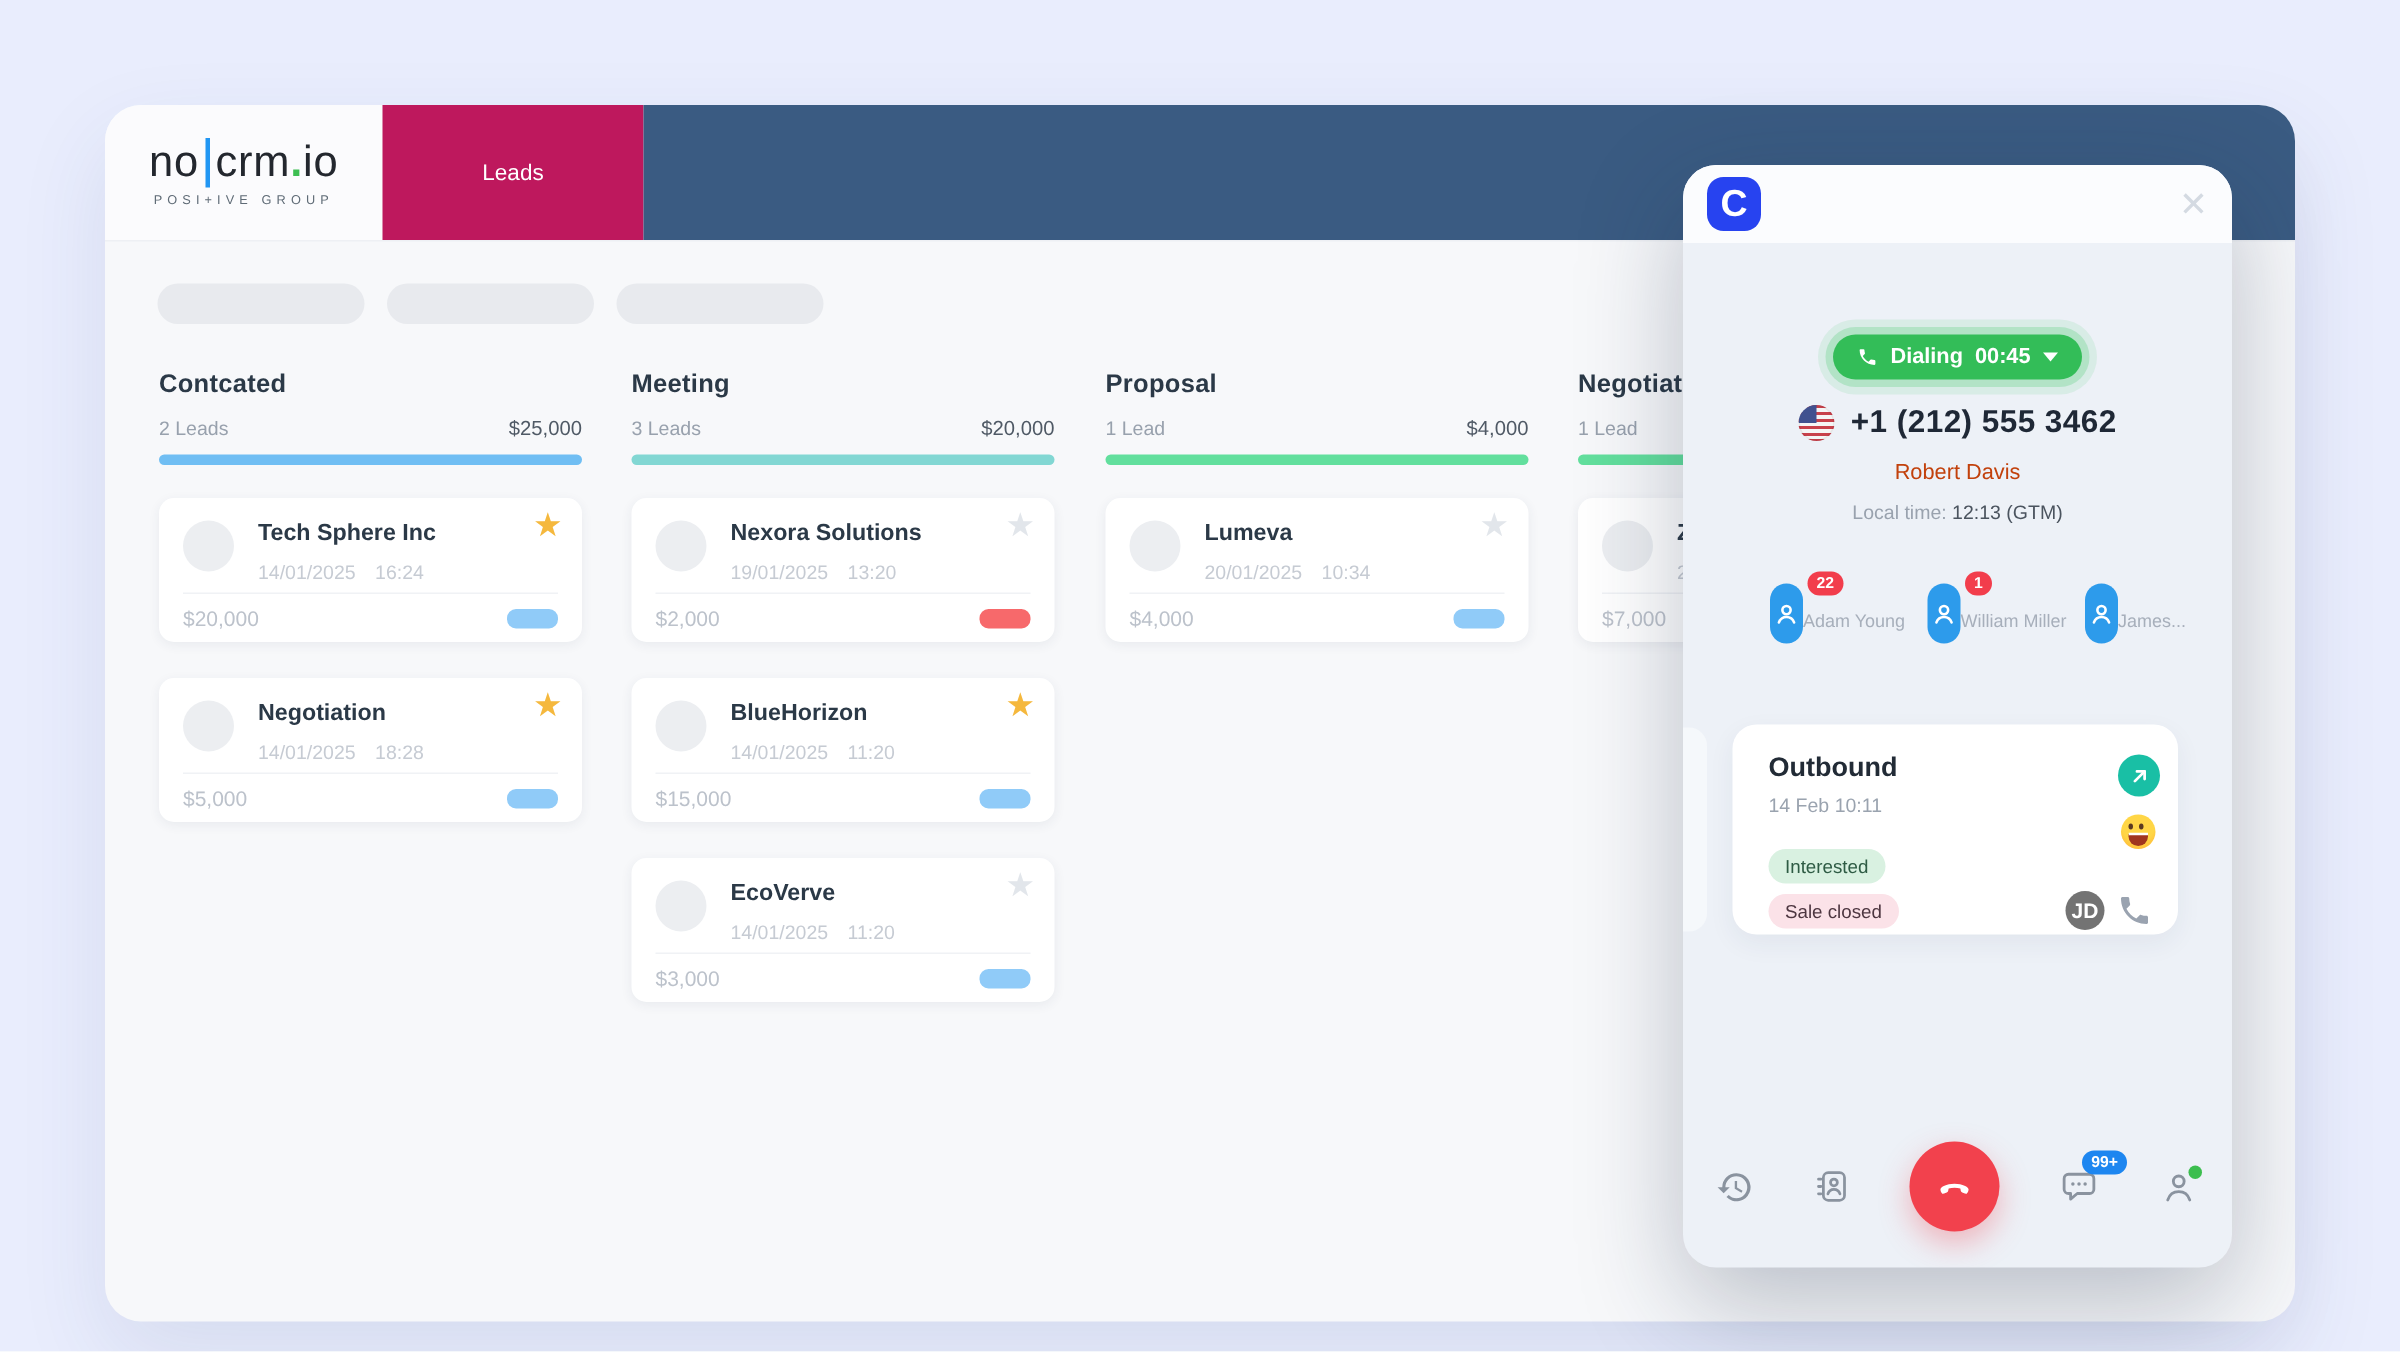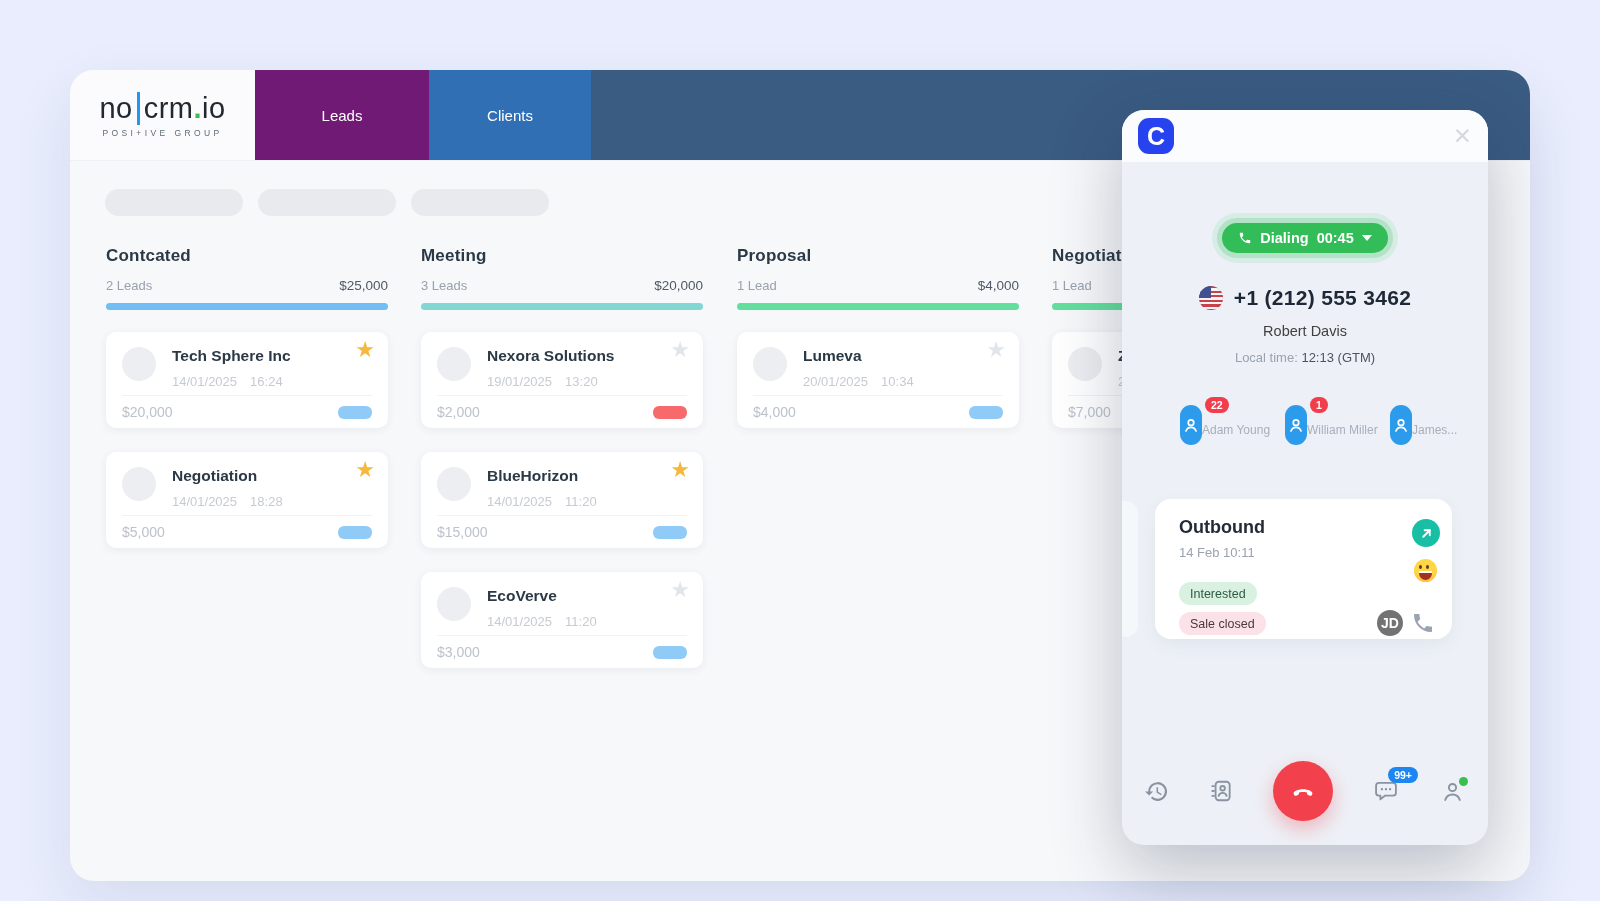--- a/index.html
+++ b/index.html
@@ -10,21 +10,21 @@
   
   .navbar { position:relative; height:90px; display:flex; }
   .logo-box { width:185px; background:#FBFBFD; display:flex; flex-direction:column; align-items:center; justify-content:center; }
   .logo-line { display:flex; align-items:center; font-size:29px; color:#23272E; letter-spacing:.5px; }
   .lbar { display:inline-block; width:3px; height:33px; background:#2196F3; margin:0 4px; }
   .ldot { color:#3DBE52; font-weight:700; }
   .logo-sub { font-size:8.5px; letter-spacing:3.4px; color:#5F6B76; margin-top:3px; }
   .tabs { flex:1; display:flex; }
   .tab { height:100%; display:flex; align-items:center; justify-content:center; color:#fff; font-size:15px; cursor:pointer; }
   .tab-cold { width:184px; background:#2F9BE9; }
-  .tab-leads { width:174px; background:#701a75; }
+  .tab-leads { width:174px; background:#be185d; }
   .tab-clients { width:162px; background:#316FB4; }
   .tab-rest { flex:1; background:#3A5B82; }
   
   .content { position:absolute; left:0; top:90px; right:0; bottom:0; border-top:1px solid #EEF0F4; }
   .pill-ph { position:absolute; top:28px; width:138px; height:27px; border-radius:14px; background:#E8EAEE; }
   .column { position:absolute; top:85px; width:282px; }
   .col-title { font-size:17px; font-weight:700; color:#2B3947; letter-spacing:.2px; }
   .col-stats { display:flex; justify-content:space-between; align-items:baseline; margin-top:12px; font-size:13px; }
   .col-leads { color:#98A1AD; }
   .col-amount { color:#4F5965; font-size:13.5px; }
@@ -44,26 +44,26 @@
             background:#EDF1F7; box-shadow:0 24px 70px rgba(25,40,70,.28); overflow:hidden; }
   .w-header { height:52px; background:#FBFCFE; display:flex; align-items:flex-start; padding:8px 16px 0; }
   .w-logo { width:36px; height:36px; border-radius:11px; background:#2743F0; color:#fff; font-weight:700; font-size:25px;
             display:flex; align-items:center; justify-content:center; }
   .w-close { margin-left:auto; color:#D4DAE2; font-size:23px; cursor:pointer; line-height:36px; }
   .status-wrap { display:flex; justify-content:center; margin-top:61px; }
   .status-pill { display:flex; align-items:center; gap:8px; background:#33BD58; color:#fff; font-weight:700; font-size:14.5px;
                  padding:7px 16px; border-radius:999px; cursor:pointer;
                  box-shadow:0 0 0 5px rgba(90,205,125,.30), 0 0 0 10px rgba(90,205,125,.14); }
   .caret { width:0; height:0; border-left:5px solid transparent; border-right:5px solid transparent; border-top:6px solid #fff; }
-  .phone-row { display:flex; justify-content:center; align-items:center; gap:11px; margin-top:33px; }
+  .phone-row { display:flex; justify-content:center; align-items:center; gap:11px; margin-top:17px; }
   .flag { width:24px; height:24px; border-radius:50%; position:relative; overflow:hidden;
           background:repeating-linear-gradient(180deg,#C8414B 0 2.3px,#F5F5F5 2.3px 4.6px); box-shadow:inset 0 0 0 1px rgba(0,0,0,.06); }
   .flag::after { content:""; position:absolute; left:0; top:0; width:12px; height:11.5px; background:#41518F; }
   .phone-number { font-size:21px; font-weight:800; color:#1F2836; letter-spacing:.3px; }
-  .contact-name { text-align:center; margin-top:13px; font-size:14.5px; color:#404040; }
+  .contact-name { text-align:center; margin-top:13px; font-size:14.5px; color:#c2410c; }
   .local-time { text-align:center; margin-top:11px; font-size:13px; color:#99A2AE; }
   .local-time .lt-val { color:#4B545F; }
   .agents { display:flex; justify-content:center; gap:65px; margin-top:40px; }
   .agent { position:relative; width:40px; display:flex; align-items:center; cursor:pointer; }
   .agent-icon { width:40px; height:40px; border-radius:13px; background:#2D9BEB; display:flex; align-items:center; justify-content:center; }
   .agent-badge { position:absolute; top:-8px; left:25px; background:#F23D4C; color:#fff; font-size:10.5px; font-weight:700;
                  padding:2px 6px; border-radius:999px; }
   .agent-badge:empty { display:none; }
   .agent-name { margin-top:9px; font-size:12px; color:#A7AFBB; white-space:nowrap; }
   .carousel { position:relative; margin-top:54px; height:142px; }
@@ -108,21 +108,20 @@
           <span>no</span>
           <span class="lbar"></span>
           <span>crm</span>
           <span class="ldot">.</span>
           <span>io</span>
         </div>
         <div class="logo-sub">POSI+IVE GROUP</div>
       </div>
       <nav class="tabs">
         <div class="tab tab-leads">Leads</div>
-        <div class="tab tab-clients">Clients</div>
         <div class="tab-rest"></div>
       </nav>
     </header>
 
     <div class="content">
       <div class="pill-ph" style="left:35px"></div>
       <div class="pill-ph" style="left:188px"></div>
       <div class="pill-ph" style="left:341px"></div>
 
       <section class="column" style="left:36px">

